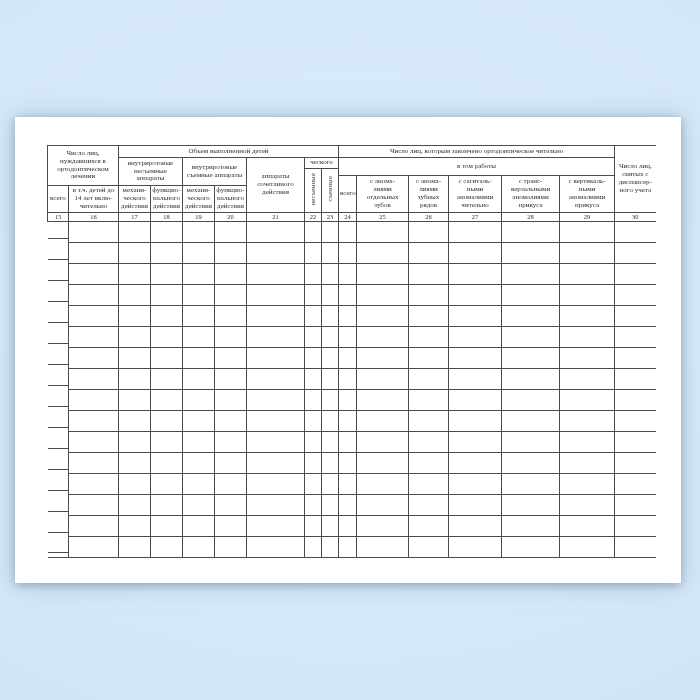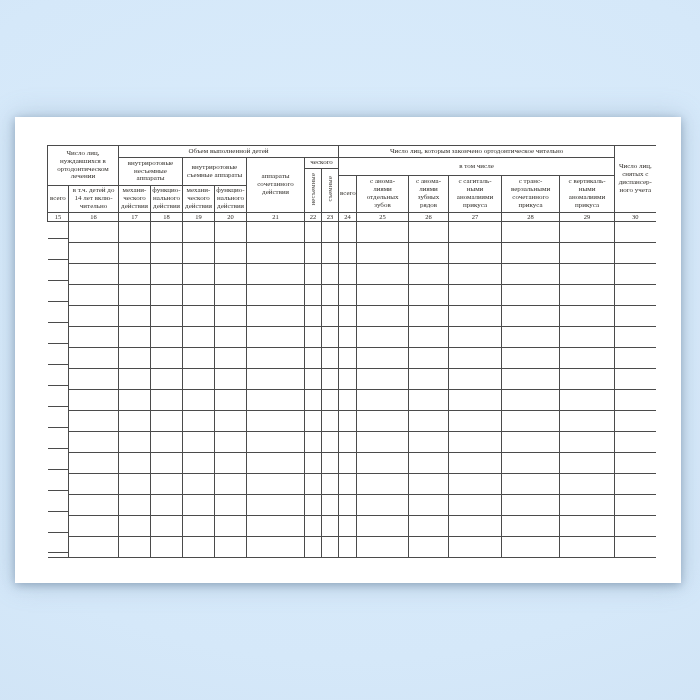--- a/index.html
+++ b/index.html
@@ -85,43 +85,43 @@
       <tr class="r2">
         <th colspan="2" rowspan="3">внутриротовые
 несъемные
 аппараты</th>
         <th colspan="2" rowspan="3">внутриротовые
 съемные аппараты</th>
         <th rowspan="4">аппараты
 сочетанного
 действия</th>
         <th colspan="2">ческого</th>
-        <th colspan="6" rowspan="2">в том числе</th>
+        <th colspan="6" rowspan="2">в том работы</th>
       </tr>
       <tr class="r3">
         <th rowspan="3"><span class="vert">несъемные</span></th>
         <th rowspan="3"><span class="vert">съемные</span></th>
       </tr>
       <tr class="r4">
         <th rowspan="2">всего</th>
         <th rowspan="2">с анома-
 лиями
 отдельных
 зубов</th>
         <th rowspan="2">с анома-
 лиями
 зубных
 рядов</th>
         <th rowspan="2">с сагиталь-
 ными
 аномалиями
-прикуса</th>
+чительно</th>
         <th rowspan="2">с транс-
 верзальными
-сочетанного
+аномалиями
 прикуса</th>
         <th rowspan="2">с вертикаль-
 ными
 аномалиями
 прикуса</th>
       </tr>
       <tr class="r5">
         <th>всего</th>
         <th>в т.ч. детей до
 14 лет вклю-

